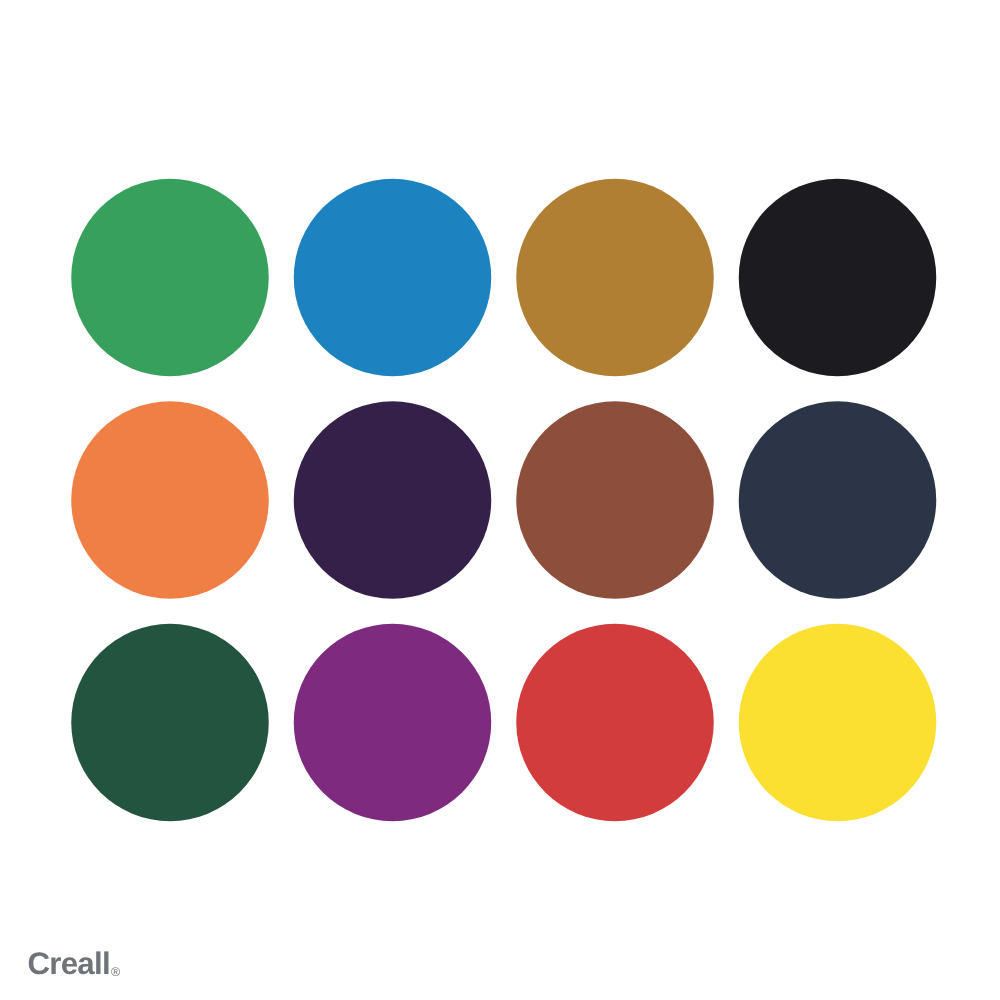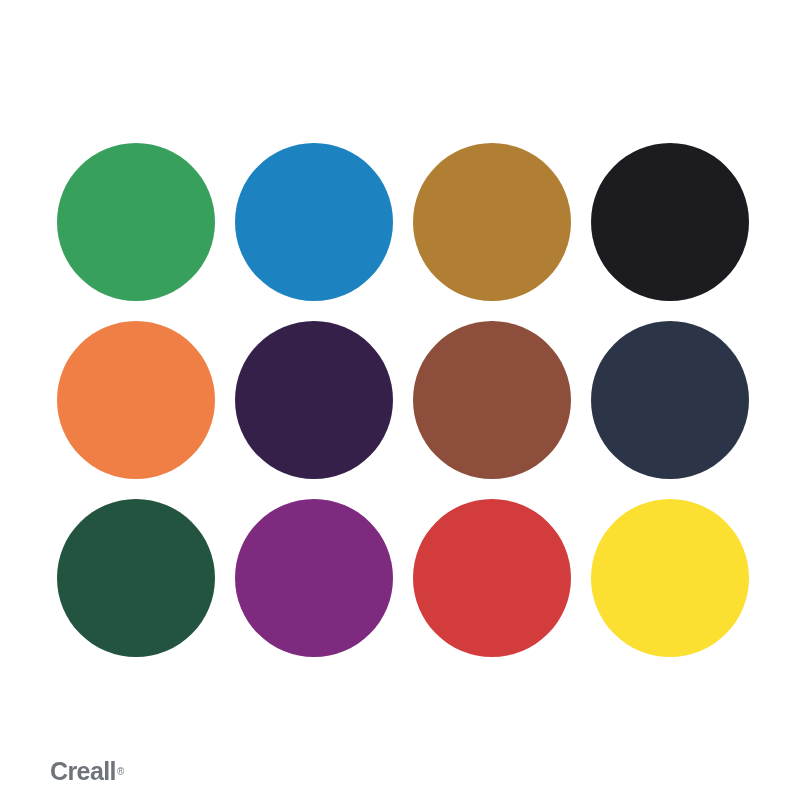--- a/index.html
+++ b/index.html
@@ -40,23 +40,22 @@
     width: 158px;
     height: 158px;
     border-radius: 50%;
     display: block;
   }
   #brand-logo {
     position: absolute;
     left: 22px;
     bottom: 16px;
     display: flex;
-    align-items: center;
+    align-items: flex-end;
     line-height: 1;
-    margin-left: 28px;
   }
   #brand-wordmark {
     font-family: "Liberation Sans", sans-serif;
     font-size: 25px;
     font-weight: bold;
     letter-spacing: -0.6px;
     color: #6f747b;
     line-height: 1;
   }
   #brand-registered {

